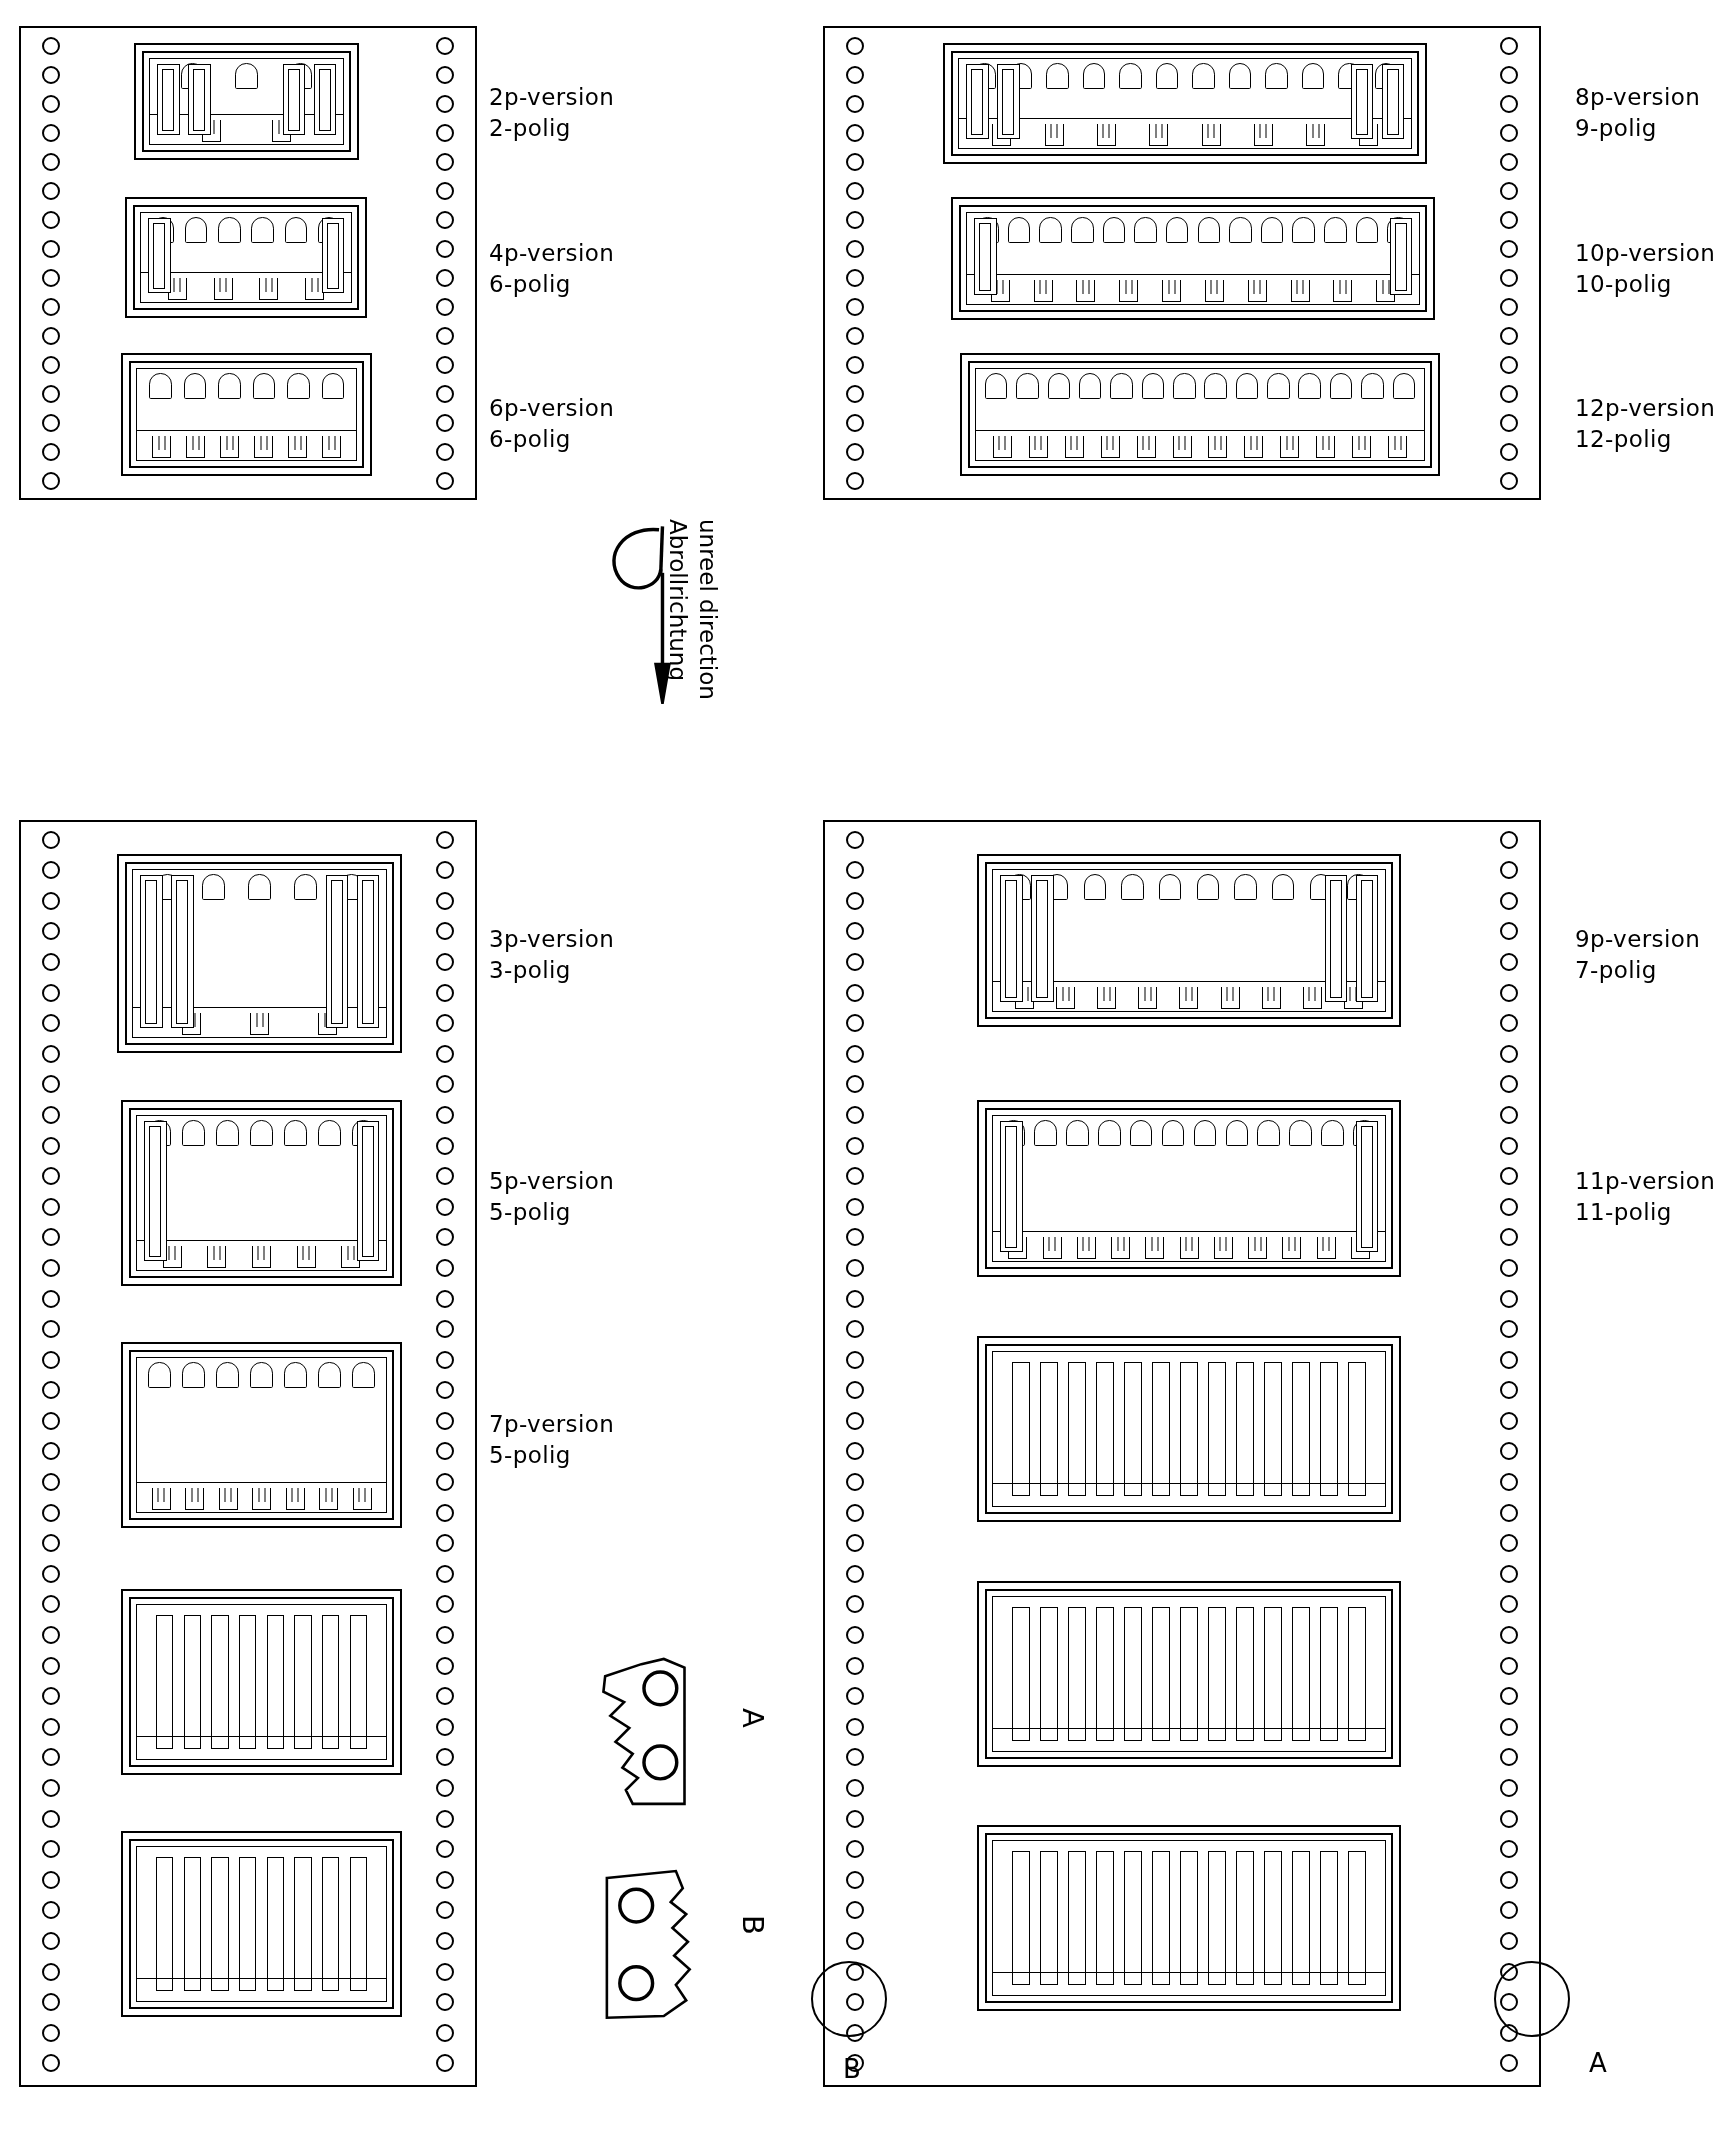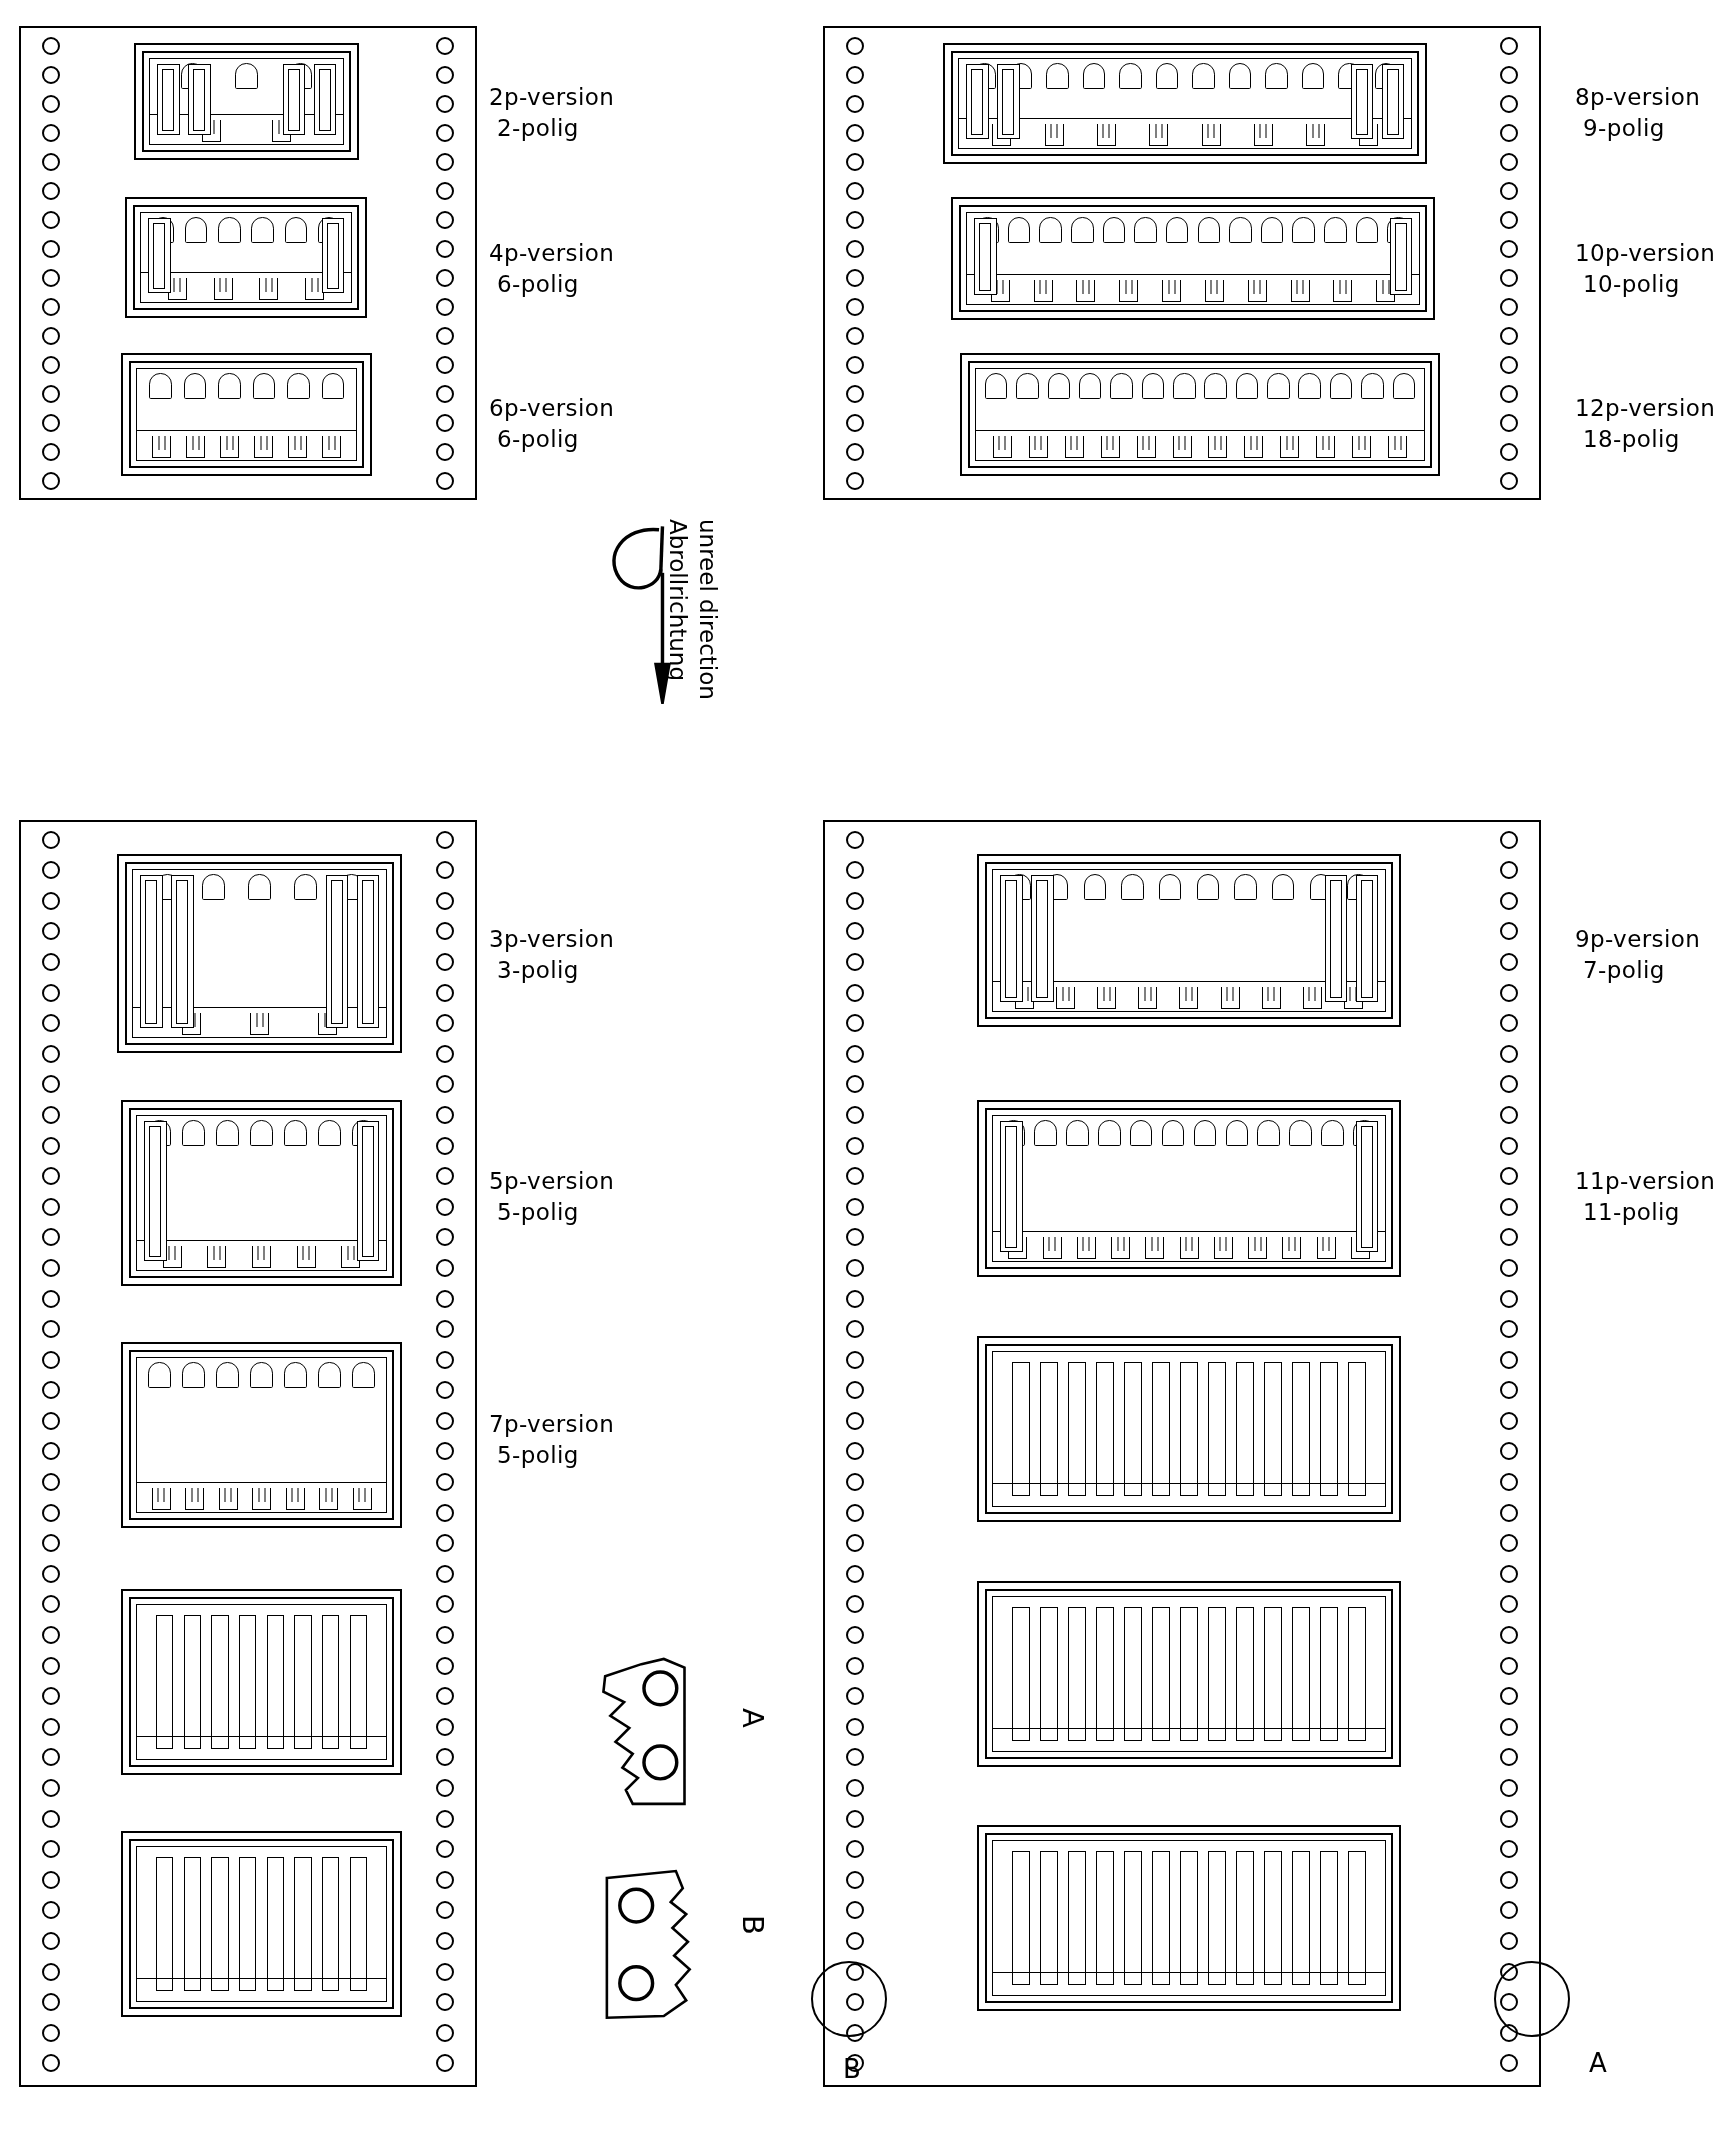--- a/index.html
+++ b/index.html
@@ -156,21 +156,21 @@
   }
 
   
   .label {
     position: absolute;
     font-size: 23px;
     line-height: 31px;
     letter-spacing: 0.4px;
     white-space: nowrap;
   }
-  .label .l2 { display: block; margin-left: 8px; }
+  .label .l2 { display: block; }
 
   
   .unreel {
     position: absolute;
   }
   .unreel-text {
     position: absolute;
     font-size: 23px;
     line-height: 29px;
     white-space: nowrap;
@@ -468,21 +468,21 @@
           <div class="foot"></div>
           <div class="foot"></div>
           <div class="foot"></div>
           <div class="foot"></div>
         </div>
         <div class="midline" style="bottom: 29px;"></div>
       </div>
     </div>
     <div class="label" style="left: 1575px; top: 82px;"><span>8p-version</span><span class="l2">9-polig</span></div>
     <div class="label" style="left: 1575px; top: 238px;"><span>10p-version</span><span class="l2">10-polig</span></div>
-    <div class="label" style="left: 1575px; top: 393px;"><span>12p-version</span><span class="l2">18-polig</span></div>
+    <div class="label" style="left: 1575px; top: 393px;"><span>12p-version</span><span class="l2">12-polig</span></div>
     <div class="tape" style="left: 19px; top: 820px; width: 458px; height: 1267px;">
       <div class="sprockets left" style="padding-top: 8.6px;">
         <div class="hole"></div>
         <div class="hole" style="margin-top: 12.6px;"></div>
         <div class="hole" style="margin-top: 12.6px;"></div>
         <div class="hole" style="margin-top: 12.6px;"></div>
         <div class="hole" style="margin-top: 12.6px;"></div>
         <div class="hole" style="margin-top: 12.6px;"></div>
         <div class="hole" style="margin-top: 12.6px;"></div>
         <div class="hole" style="margin-top: 12.6px;"></div>

